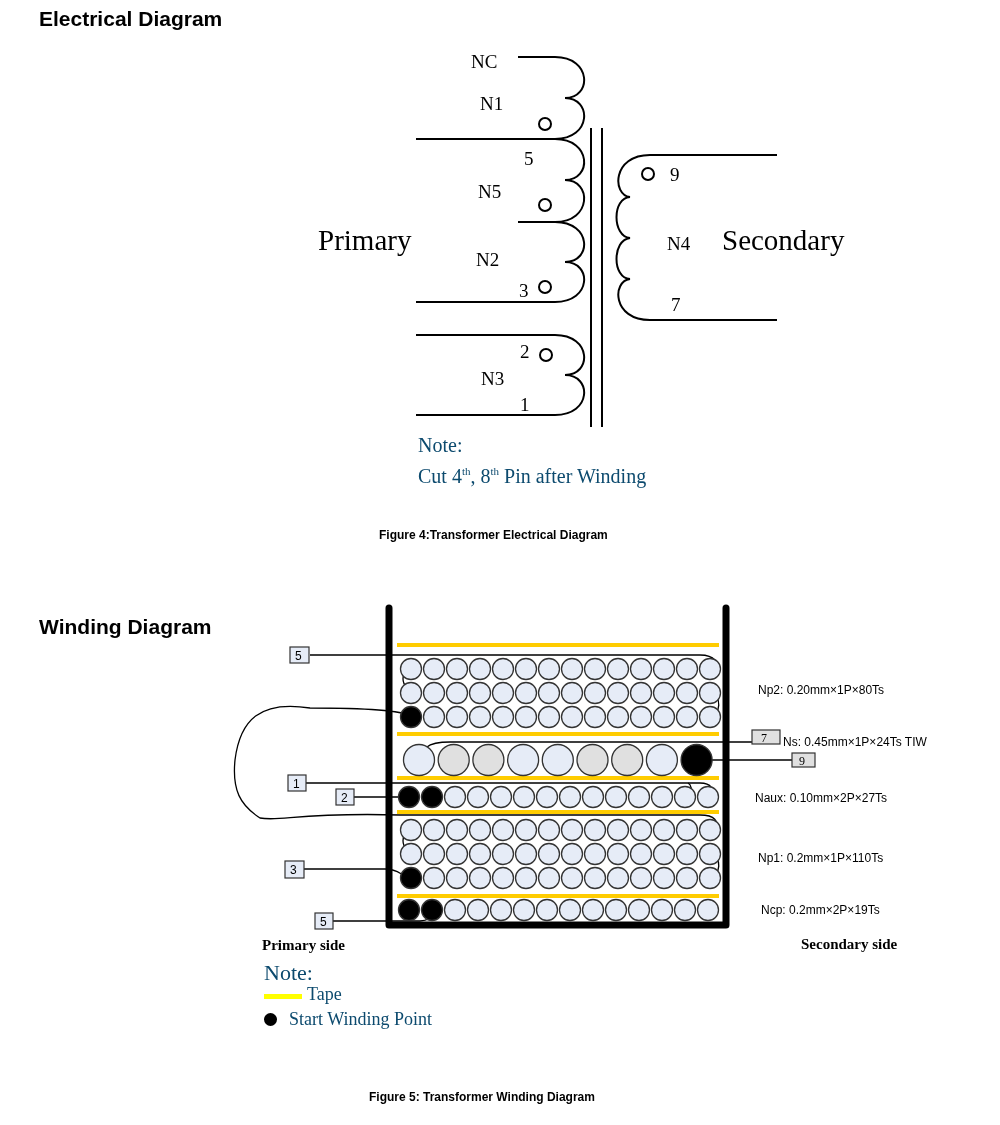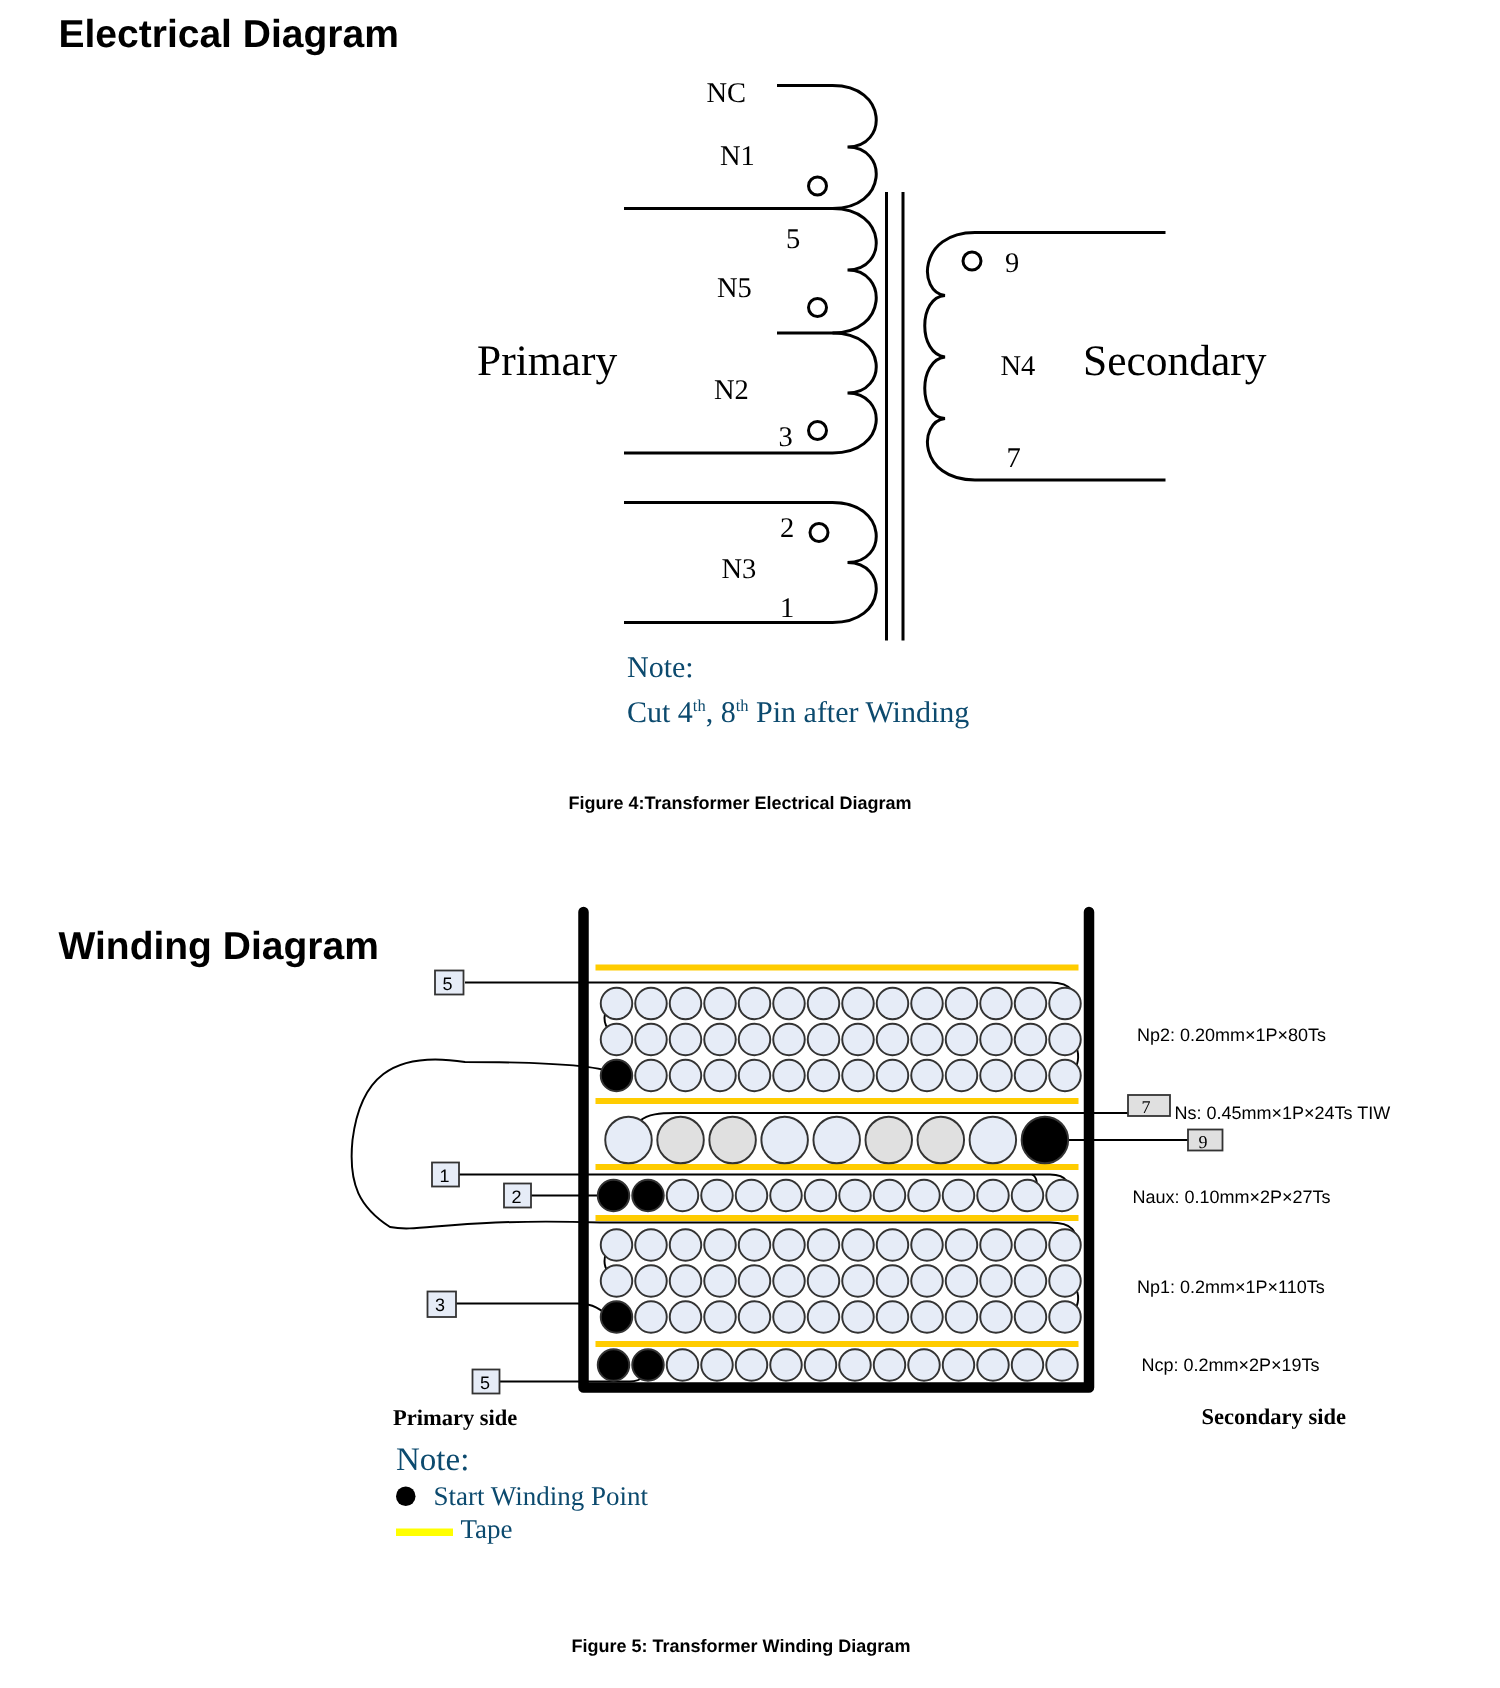--- a/index.html
+++ b/index.html
@@ -1,17 +1,17 @@
 <!DOCTYPE html>
 <html><head>
 <meta charset="utf-8">
 <style>
   html, body { margin:0; padding:0; background:#ffffff; }
   body { width:1000px; height:1125px; position:relative; overflow:hidden; font-family:"Liberation Sans", sans-serif; }
-  .heading { position:absolute; font-family:"Liberation Sans", sans-serif; font-weight:bold; font-size:26px; color:#000; }
+  .heading { position:absolute; font-family:"Liberation Sans", sans-serif; font-weight:bold; font-size:21px; color:#000; }
   .caption { position:absolute; font-family:"Liberation Sans", sans-serif; font-weight:bold; font-size:12px; color:#000; }
   svg { position:absolute; left:0; top:0; }
   .serif { font-family:"Liberation Serif", serif; }
   .note { position:absolute; font-family:Liberation Serif, serif; color:#0c4a6e; font-size:20px; line-height:26px; }
   .note sup { font-size:11px;text-align:right; }
 </style>
 </head>
 <body>
 
 <div class="heading" style="left:39px; top:7px;">Electrical Diagram</div>
@@ -264,21 +264,21 @@
     <text x="758" y="862">Np1: 0.2mm×1P×110Ts</text>
     <text x="761" y="914">Ncp: 0.2mm×2P×19Ts</text>
   </g>
 
   <text class="serif" x="262" y="950" font-size="15" font-weight="bold" fill="#000">Primary side</text>
   <text class="serif" x="801" y="949" font-size="15" font-weight="bold" fill="#000">Secondary side</text>
 </svg>
 
 <div class="note" style="left:264px; top:960px; font-size:18px; line-height:25px;">
   <div style="font-size:22px;">Note:</div>
+  <div style="margin-top:-3px;">
+    <span style="display:inline-block;width:38px;height:5px;background:#ffff00;margin-right:5px;vertical-align:1px;"></span><span>Tape</span>
+  </div>
   <div>
     <span style="display:inline-block;width:13px;height:13px;border-radius:50%;background:#000;margin-right:12px;vertical-align:-1px;"></span><span>Start Winding Point</span>
   </div>
-  <div style="margin-top:-3px;">
-    <span style="display:inline-block;width:38px;height:5px;background:#ffff00;margin-right:5px;vertical-align:1px;"></span><span>Tape</span>
-  </div>
 </div>
 
-<div class="caption" style="left:381px; top:1090px;">Figure 5: Transformer Winding Diagram</div>
+<div class="caption" style="left:369px; top:1090px;">Figure 5: Transformer Winding Diagram</div>
 
 </body></html>

